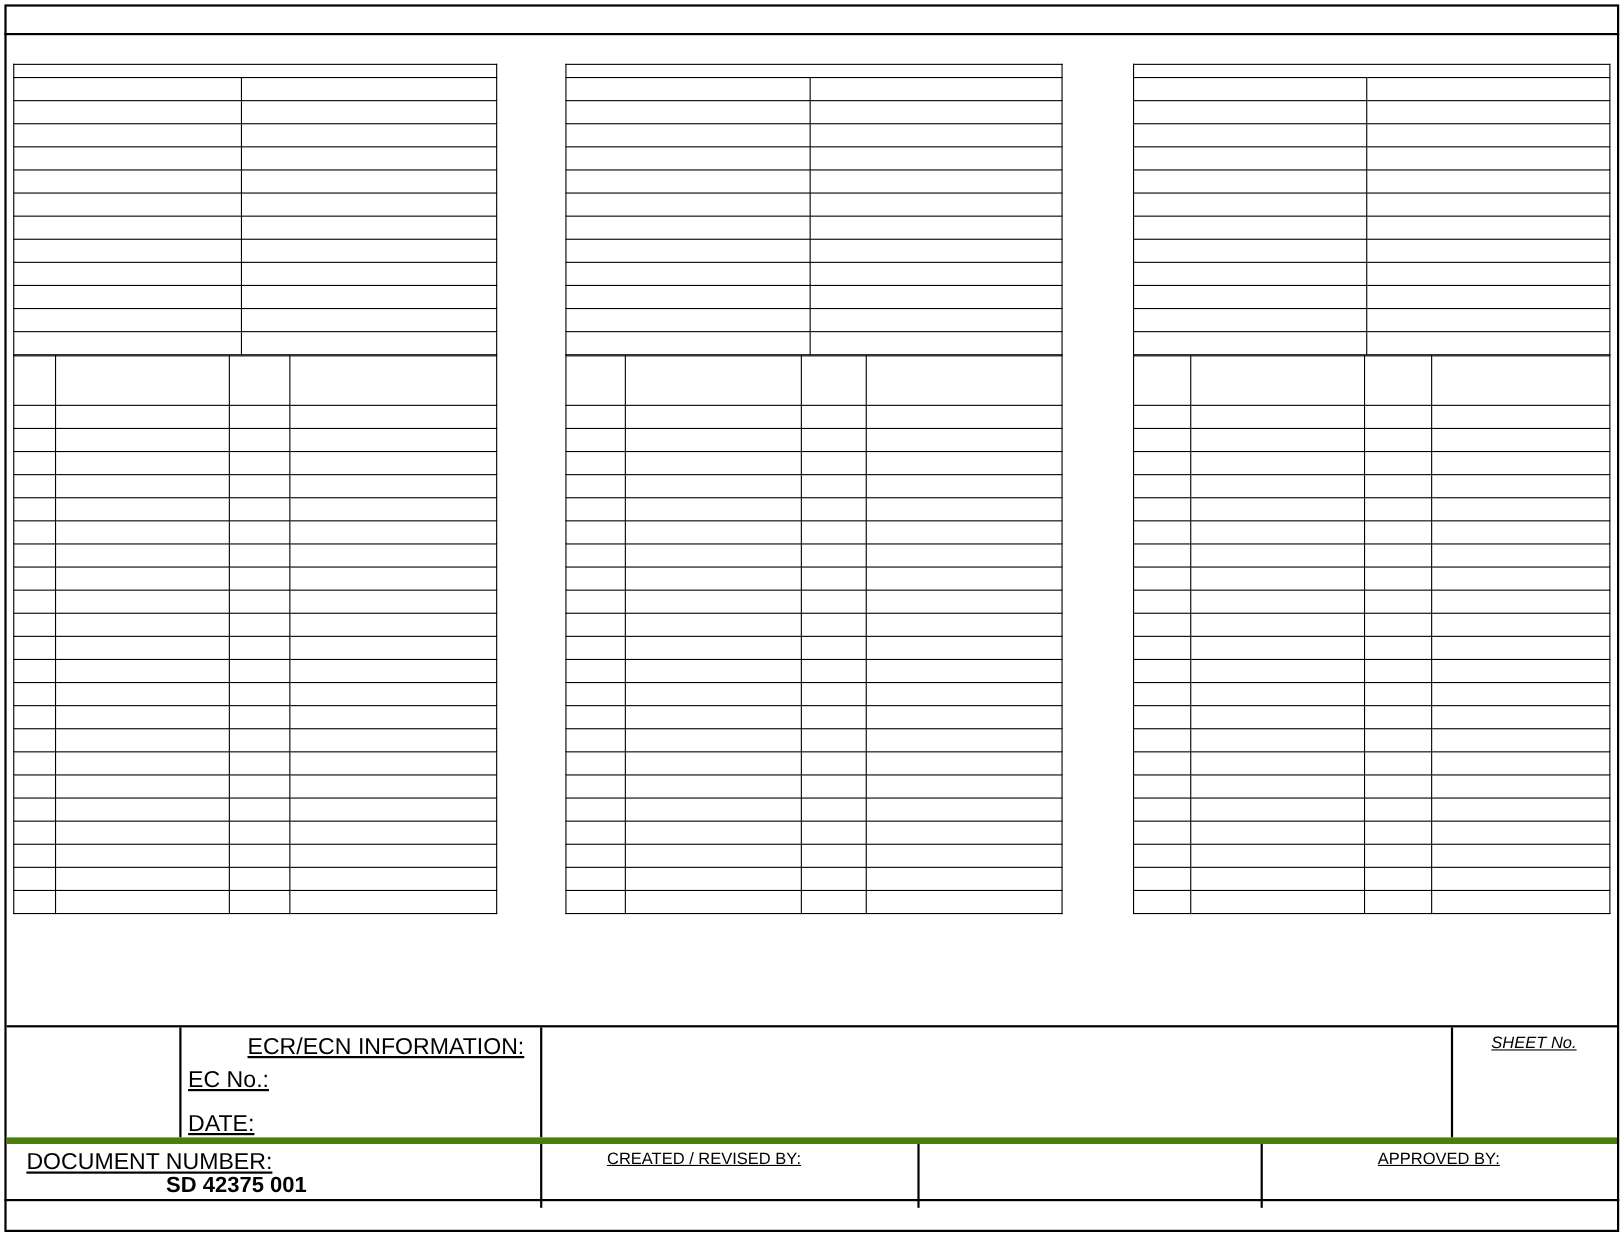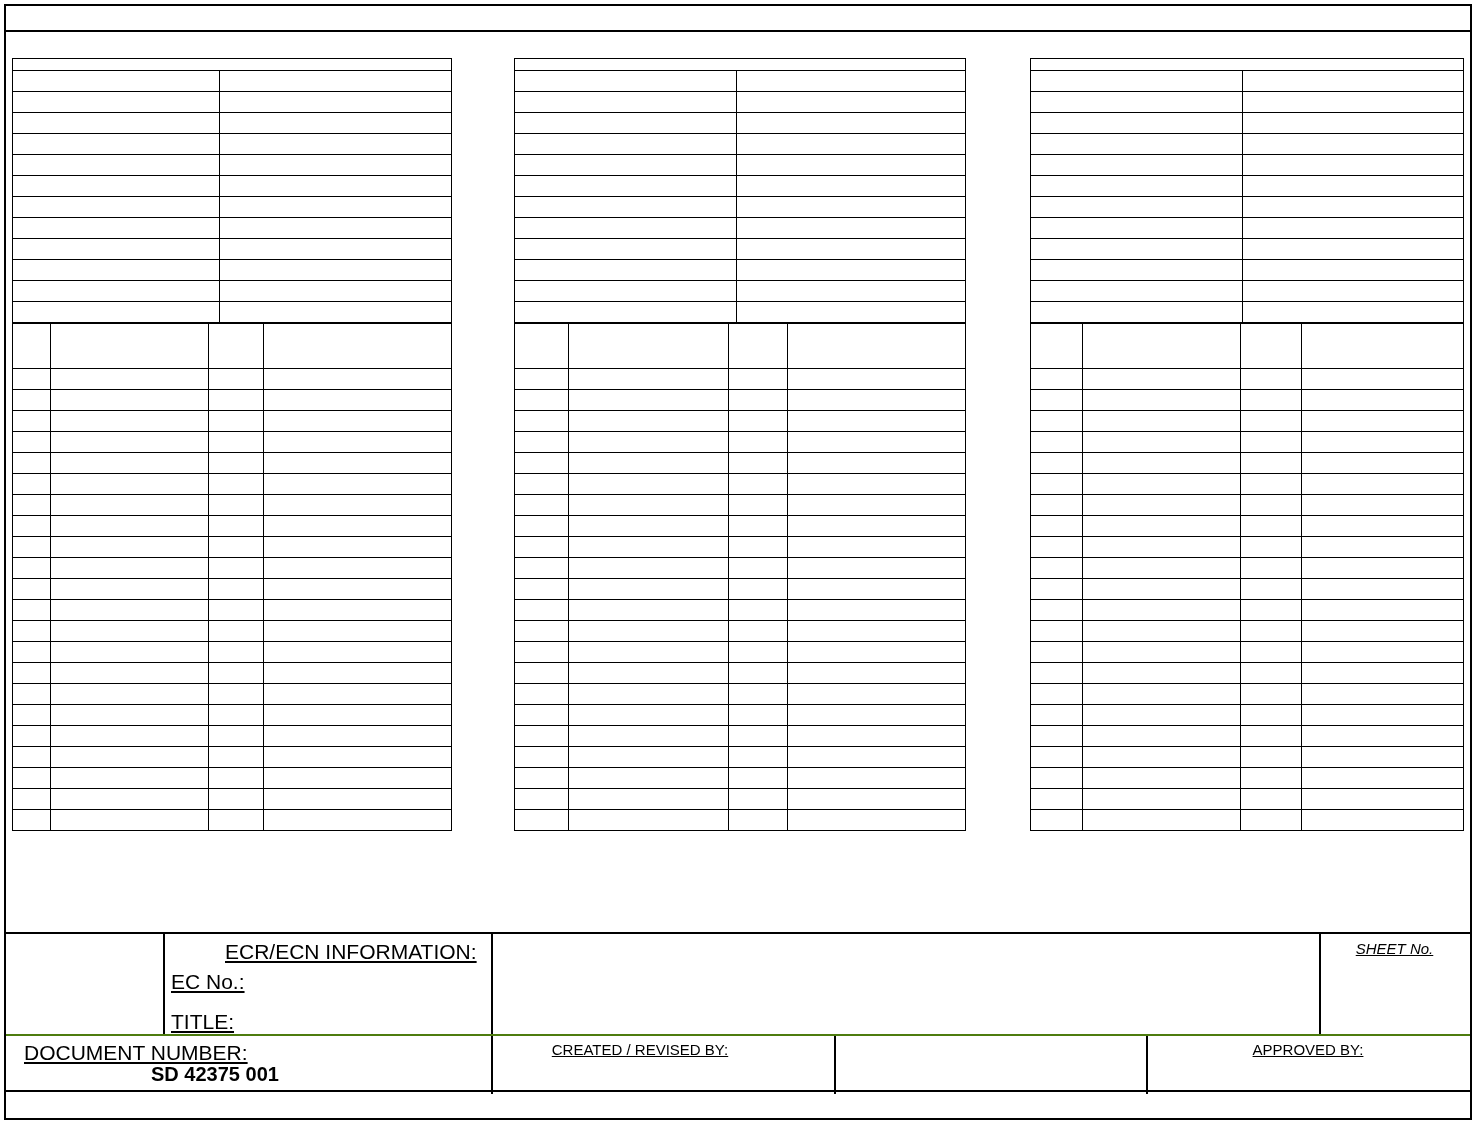--- a/index.html
+++ b/index.html
@@ -95,21 +95,21 @@
     height: 100px;
     box-sizing: border-box;
   }
   .tb-row2 {
     position: absolute;
     left: 0;
     top: 100px;
     width: 1464px;
     height: 58px;
     box-sizing: border-box;
-    border-top: 2px solid #4d7c0f;
+    border-top: 6px solid #4d7c0f;
   }
   .cellbox {
     position: absolute;
     box-sizing: border-box;
   }
   .vline {
     position: absolute;
     width: 0;
     border-left: 2px solid #000;
   }
@@ -770,21 +770,21 @@
       <div class="vline" style="left:157px; top:0; height:100px;"></div>
       <div class="vline" style="left:485px; top:0; height:100px;"></div>
       <div class="vline" style="left:1313px; top:0; height:100px;"></div>
 
       <div class="cellbox" style="left:0; top:0; width:157px; height:100px;"></div>
 
       <div class="cellbox" style="left:157px; top:0; width:328px; height:100px;">
         <div class="lbl" style="position:absolute; left:62px; top:6px;">ECR/ECN INFORMATION:</div>
         <div class="lbl" style="position:absolute; left:8px; top:36px;">EC No.:</div>
         <div style="position:absolute; left:70px; top:36px; width:240px; height:18px; font-size:15px;"></div>
-        <div class="lbl" style="position:absolute; left:8px; top:76px;">TITLE:</div>
+        <div class="lbl" style="position:absolute; left:8px; top:76px;">DATE:</div>
         <div style="position:absolute; left:62px; top:76px; width:248px; height:18px; font-size:15px;"></div>
       </div>
 
 
       <div class="cellbox" style="left:1313px; top:0; width:151px; height:100px;font-style:italic;">
         <div class="lbl-c" style="position:absolute; left:0; top:6px; width:151px;">SHEET No.</div>
         <div style="position:absolute; left:0; top:40px; width:151px; height:40px; font-size:18px; text-align:center;"></div>
       </div>
     </div>
 

